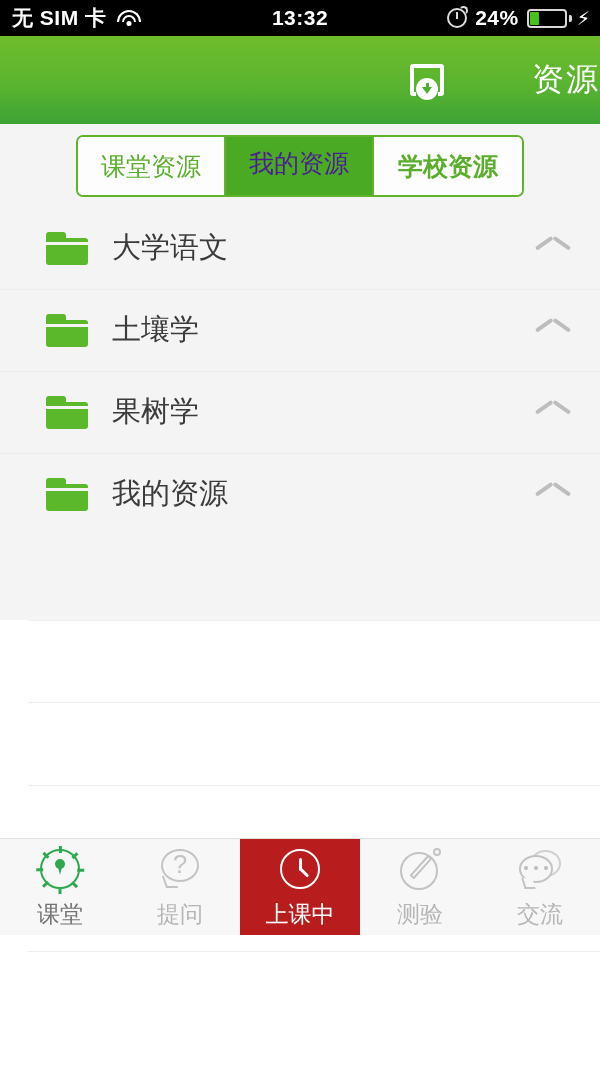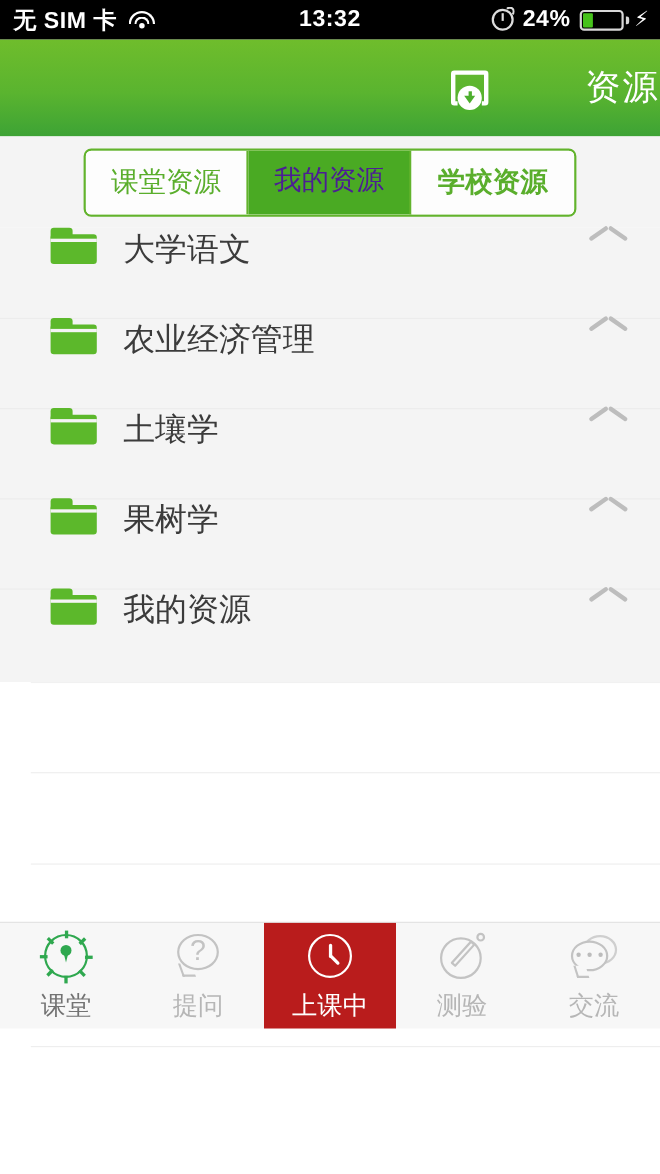--- a/index.html
+++ b/index.html
@@ -114,21 +114,21 @@
   }
   .seg-item:last-child{ border-right:none;font-weight:bold; }
   .seg-item.active{ background:#4aaa23; color:#4c1d95;font-family:Liberation Mono, monospace; }
 
   
   .list{
     position:absolute; top:207px; left:0; width:600px; height:413px;
     background:#f4f4f4;
   }
   .list-item{
-    position:relative; height:82px; display:flex; 
+    position:relative; height:82px; display:flex; align-items:center;
     padding-left:46px; padding-right:30px;
   }
   .list-item + .list-item::before{
     content:""; position:absolute; left:0; right:0; top:0; height:1px;
     background:#ececec;
   }
   .folder-icon{
     position:relative; width:42px; height:33px; flex:0 0 auto; margin-right:24px;
   }
   .folder-icon .body{
@@ -328,29 +328,20 @@
     <div class="list-item">
       <span class="folder-icon">
         <span class="tab"></span>
           <span class="body"></span>
           <span class="seam"></span>
       </span>
       <span class="item-label">大学语文</span>
       <span class="chev"></span>
     </div>
 
-    <div class="list-item">
-      <span class="folder-icon">
-        <span class="tab"></span>
-          <span class="body"></span>
-          <span class="seam"></span>
-      </span>
-      <span class="item-label">农业经济管理</span>
-      <span class="chev"></span>
-    </div>
 
     <div class="list-item">
       <span class="folder-icon">
         <span class="tab"></span>
           <span class="body"></span>
           <span class="seam"></span>
       </span>
       <span class="item-label">土壤学</span>
       <span class="chev"></span>
     </div>

